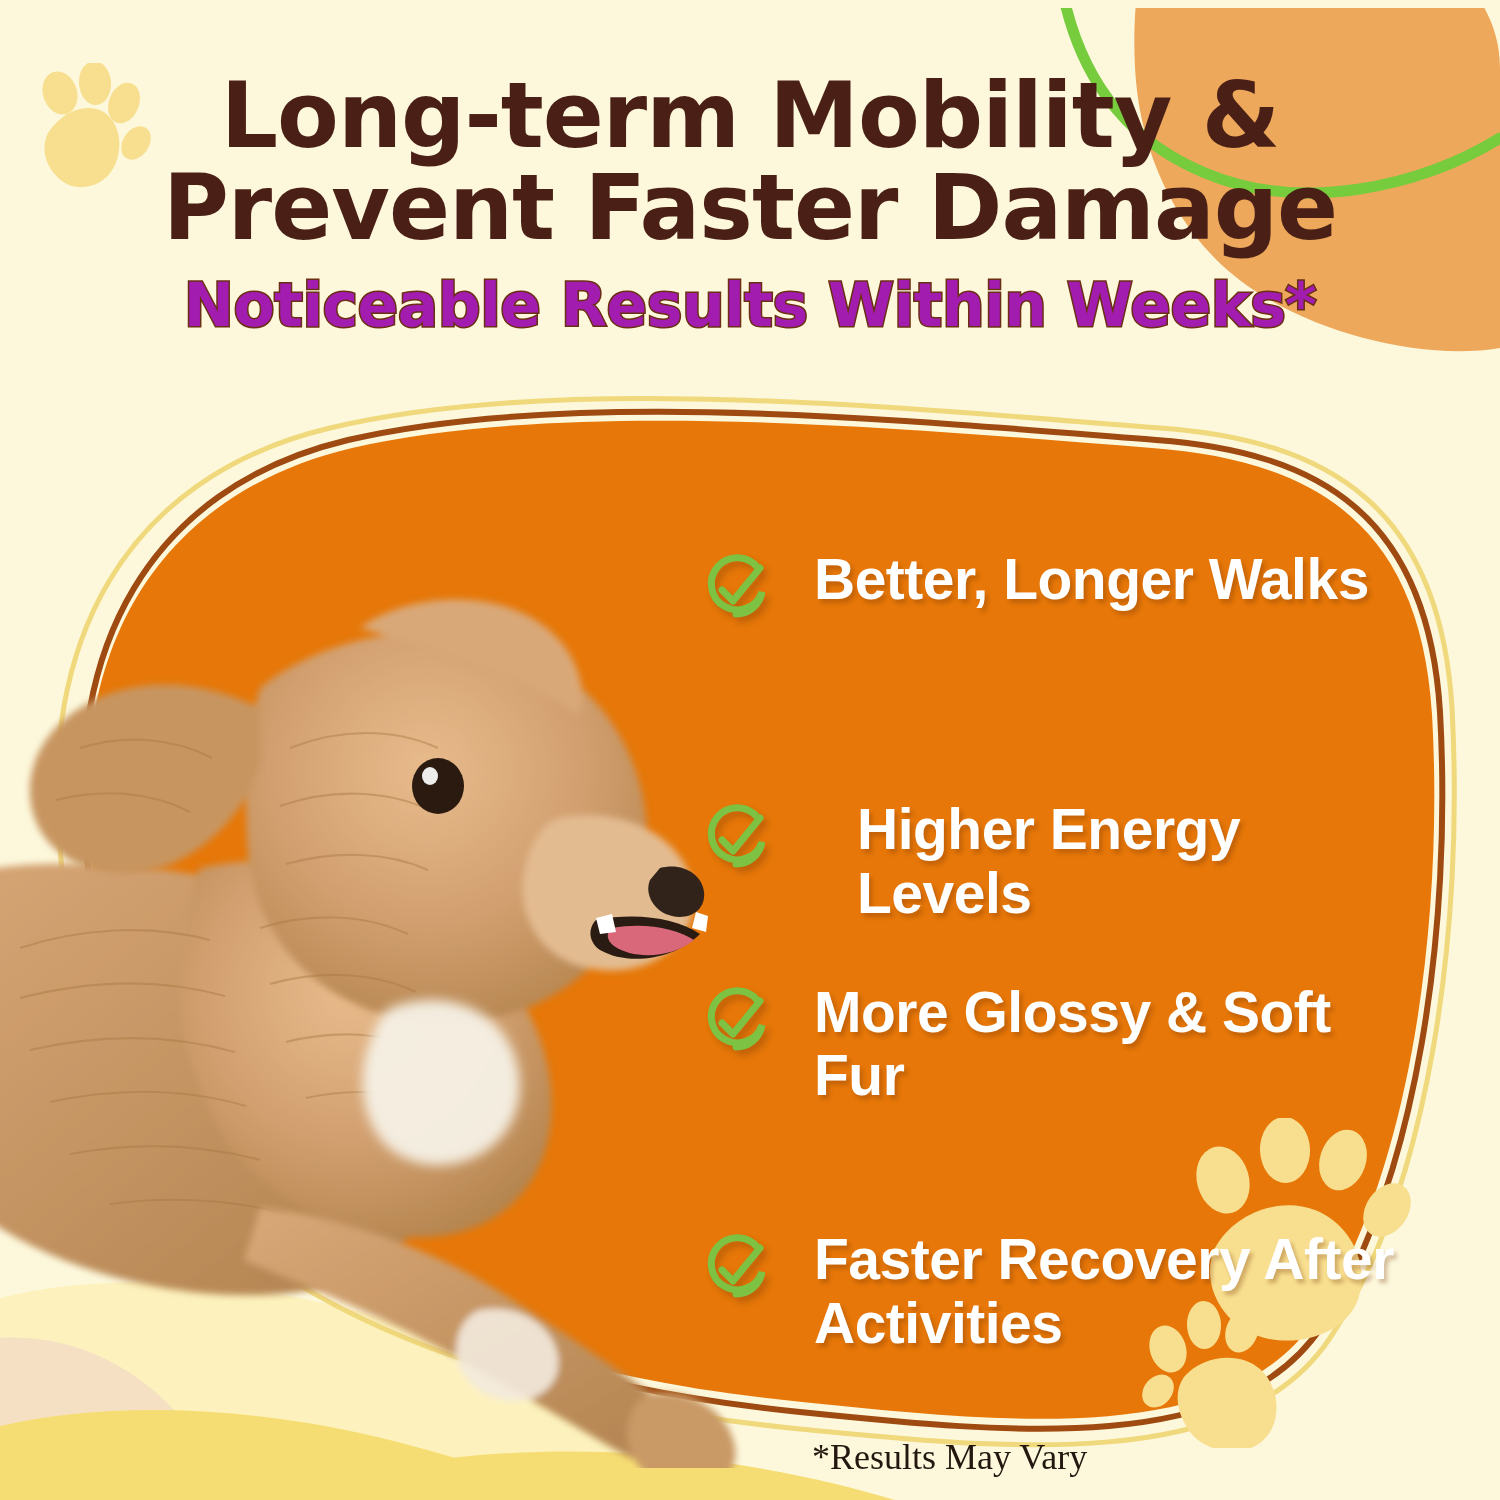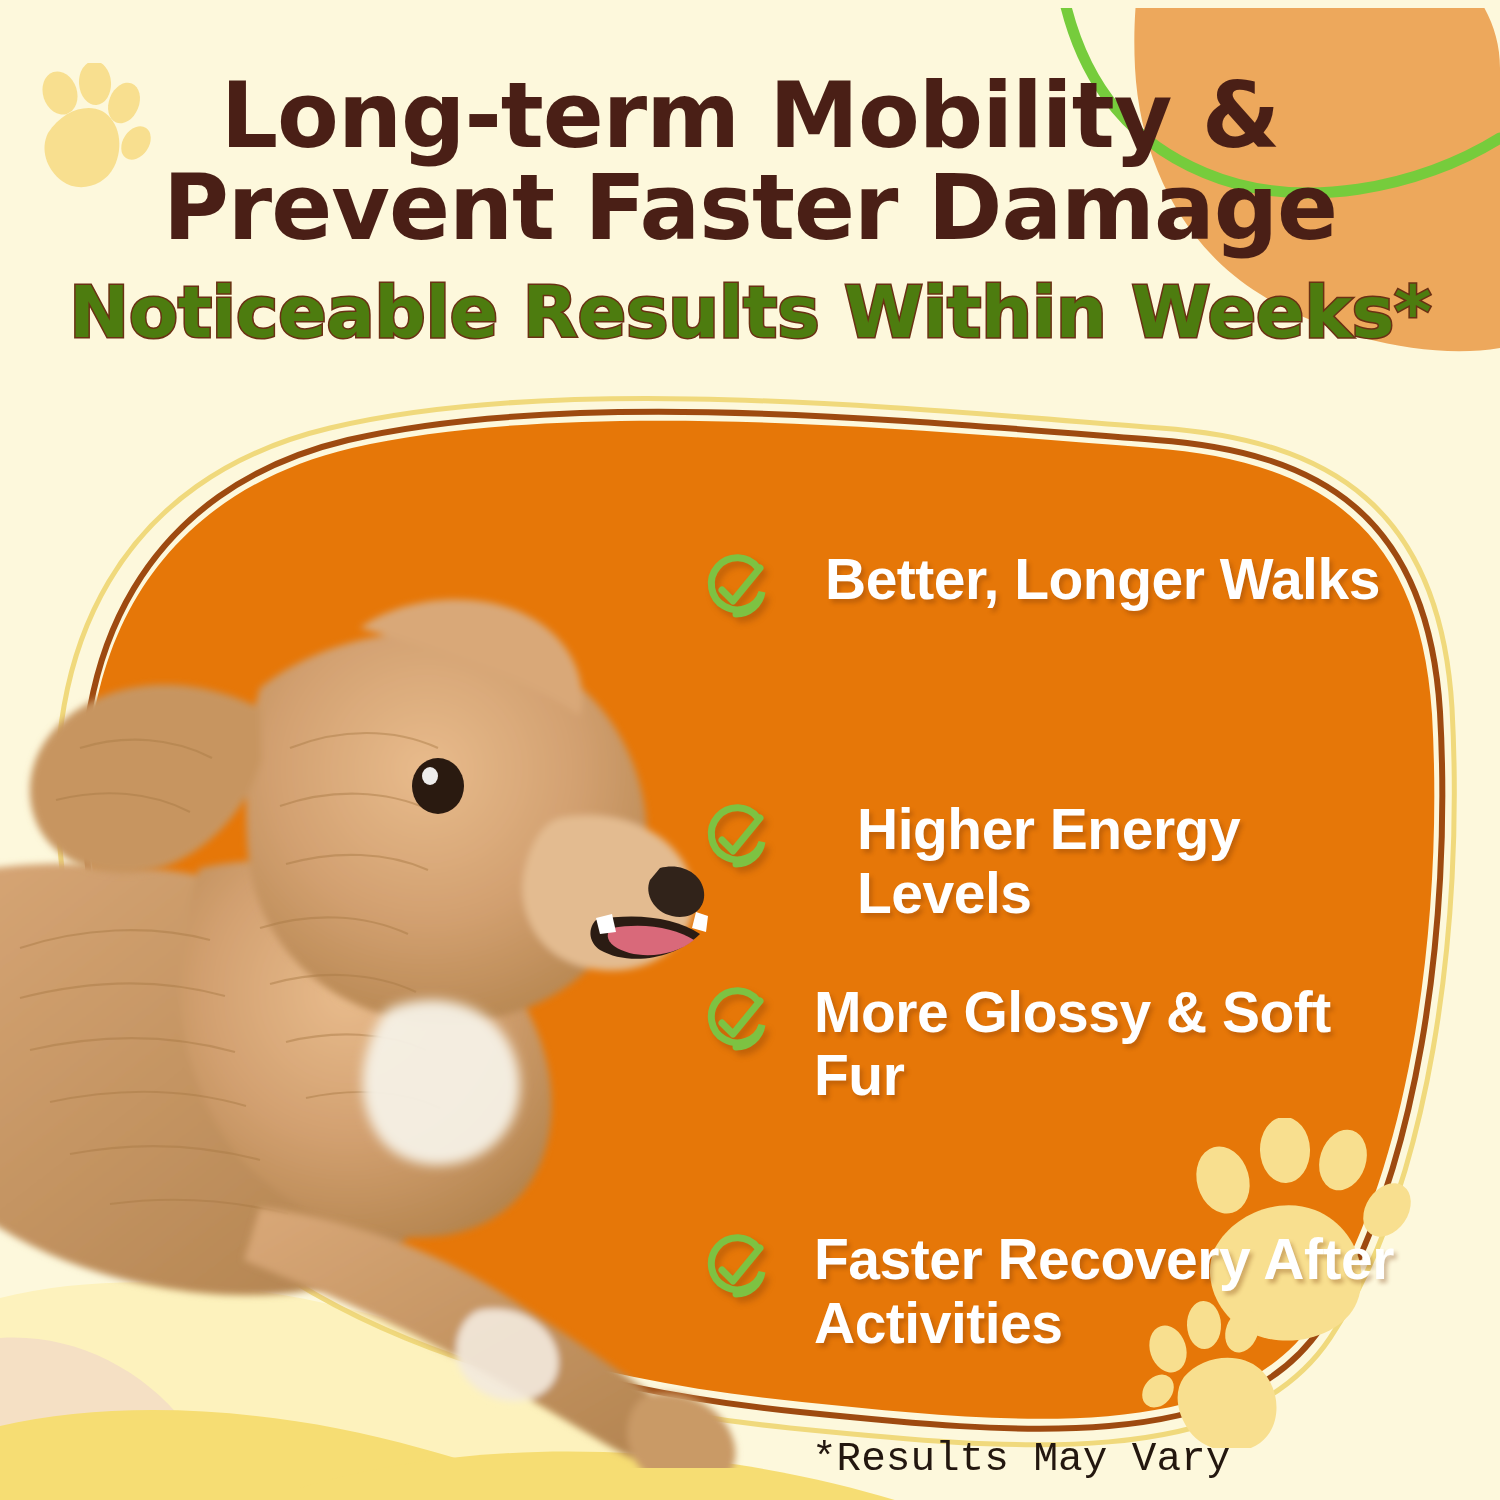--- a/index.html
+++ b/index.html
@@ -44,23 +44,23 @@
     letter-spacing: -1px;
     color: #4a1f16;
     margin: 0;
     padding: 0 60px;
   }
   .headline .l2 { display:block; }
   .subhead {
     margin: 16px 0 0 0;
     font-family: "DejaVu Sans", sans-serif;
     font-weight: bold;
-    font-size: 72px;
+    font-size: 60px;
     letter-spacing: -0.5px;
-    color: #4d7c0f;
+    color: #a21caf;
     -webkit-text-stroke: 3px #6b3014;
     paint-order: stroke fill;
   }
   
   .benefits {
     position: absolute;
     left: 700px;
     top: 540px;
     width: 720px;
     z-index: 45;
@@ -82,31 +82,31 @@
   }
   .benefit-label {
     font-family: "Liberation Sans", sans-serif;
     font-weight: bold;
     font-size: 57px;
     line-height: 1.12;
     color: #ffffff;
     text-shadow: 3px 4px 4px rgba(120,55,10,0.33);
     letter-spacing: -0.5px;
   }
-  .b1 { margin-top: 0px; gap: 11px; }
+  .b1 { margin-top: 0px; }
   .b2 { margin-top: 160px; gap: 43px; }
   .b3 { margin-top: 120px; }
   .b4 { margin-top: 55px; }
   
   .footnote {
     position: absolute;
     left: 812px;
     top: 1428px;
-    font-family: Liberation Mono, monospace;
-    font-size: 41px;
+    font-family: Liberation Serif, serif;
+    font-size: 36px;
     color: #23170f;
     letter-spacing: 0px;
     z-index: 50;
   }
   .dog-img { position:absolute; left:-40px; top:560px; width:820px; height:900px; z-index:30;}
 </style>
 </head>
 <body>
 
 <div id="stage">

